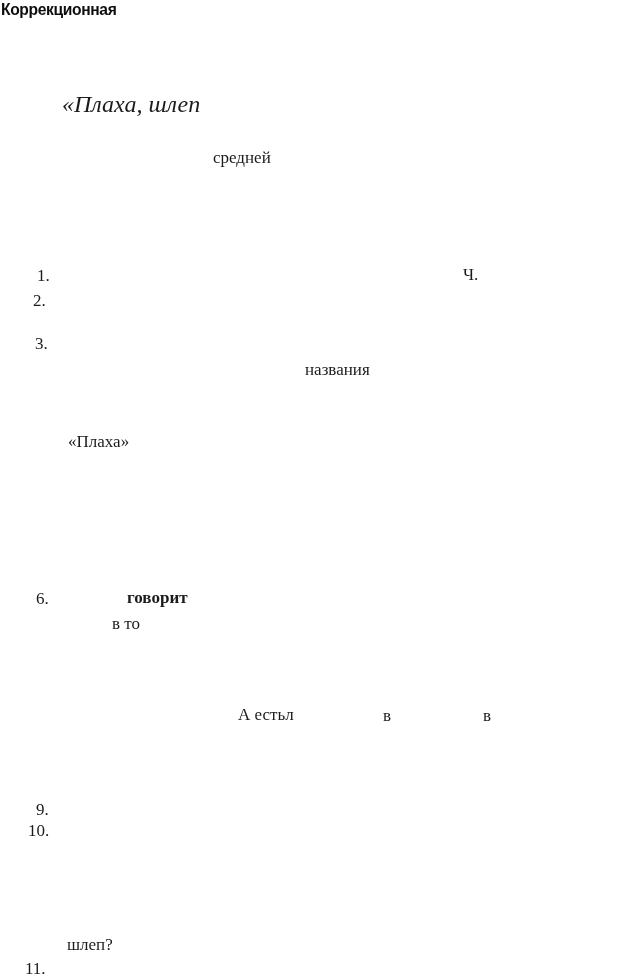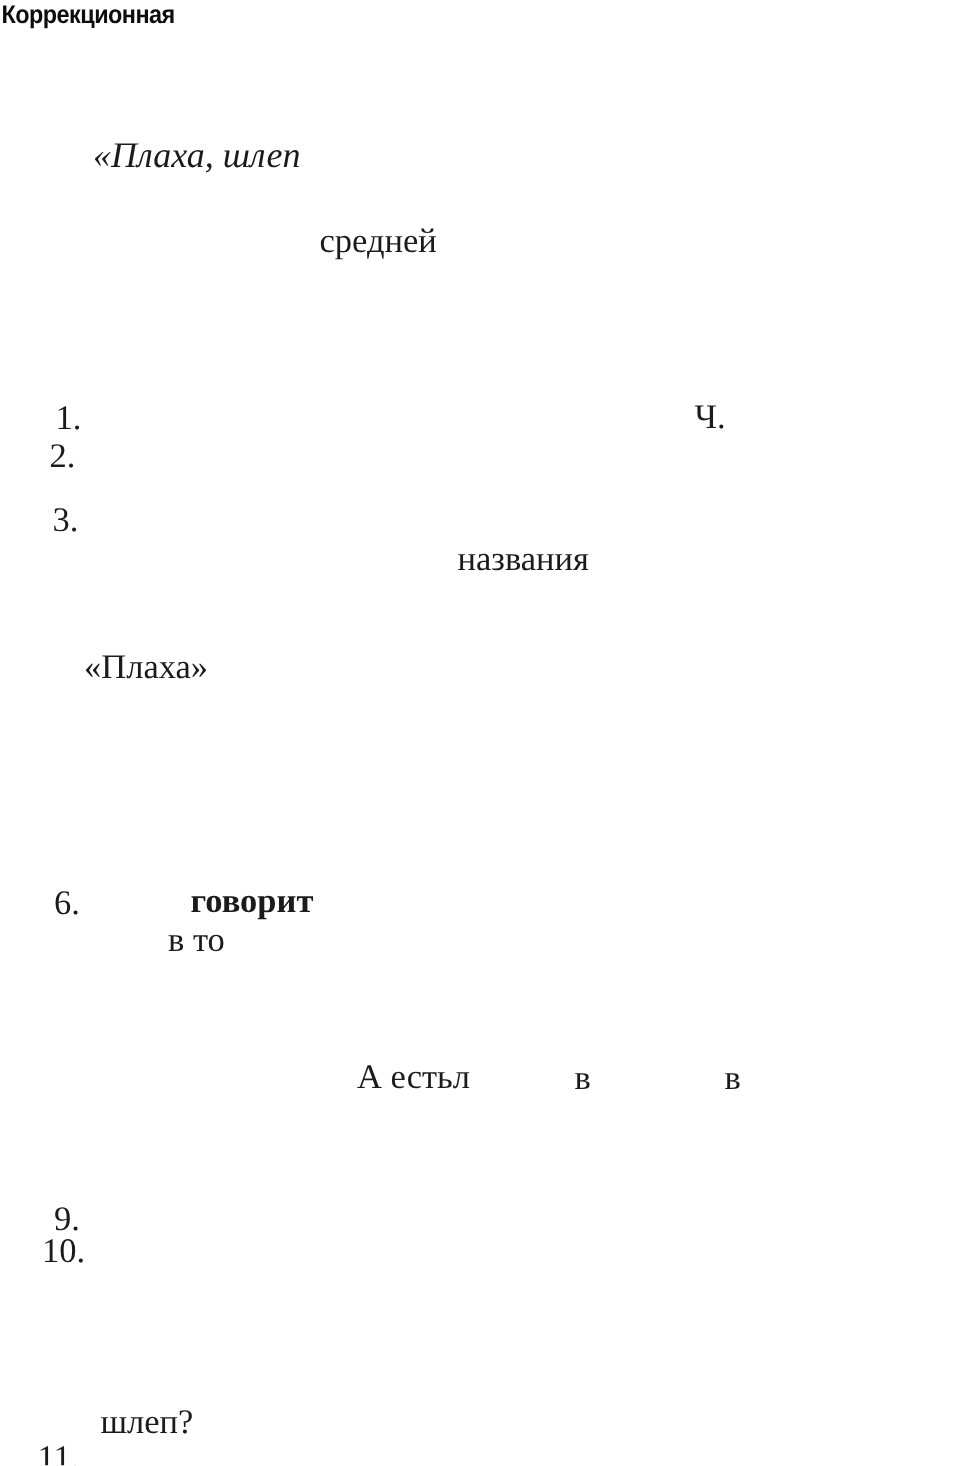--- a/index.html
+++ b/index.html
@@ -12,21 +12,21 @@
     width: 595px;
     height: 977px;
     background: #ffffff;
     overflow: hidden;
     font-family: "Liberation Serif", serif;
   }
   .frag {
     position: absolute;
     white-space: pre;
     line-height: 1;
-    font-size: 23px;
+    font-size: 17px;
     color: #1b1b1b;
     font-family: "Liberation Serif", serif;
   }
   .header-frag {
     position: absolute;
     left: 1px;
     top: 1px;
     font-family: "Liberation Sans", sans-serif;
     font-weight: bold;
     font-size: 17px;
@@ -54,21 +54,21 @@
   <span class="frag" style="left:37px; top:267px;">1.</span>
 
   <span class="frag" style="left:463px; top:266px;">Ч.</span>
 
   <span class="frag" style="left:33px; top:292px;">2.</span>
 
   <span class="frag" style="left:35px; top:335px;">3.</span>
 
   <span class="frag" style="left:305px; top:361px;">названия</span>
 
-  <span class="frag" style="left:56px; top:433px;">«Плаха»</span>
+  <span class="frag" style="left:68px; top:433px;">«Плаха»</span>
 
   <span class="frag" style="left:36px; top:590px;">6.</span>
 
   <span class="frag" style="left:127px; top:589px;font-weight:bold;">говорит</span>
 
   <span class="frag" style="left:112px; top:615px;">в то</span>
 
   <span class="frag" style="left:238px; top:706px;">А естьл</span>
 
   <span class="frag" style="left:383px; top:707px;">в</span>

